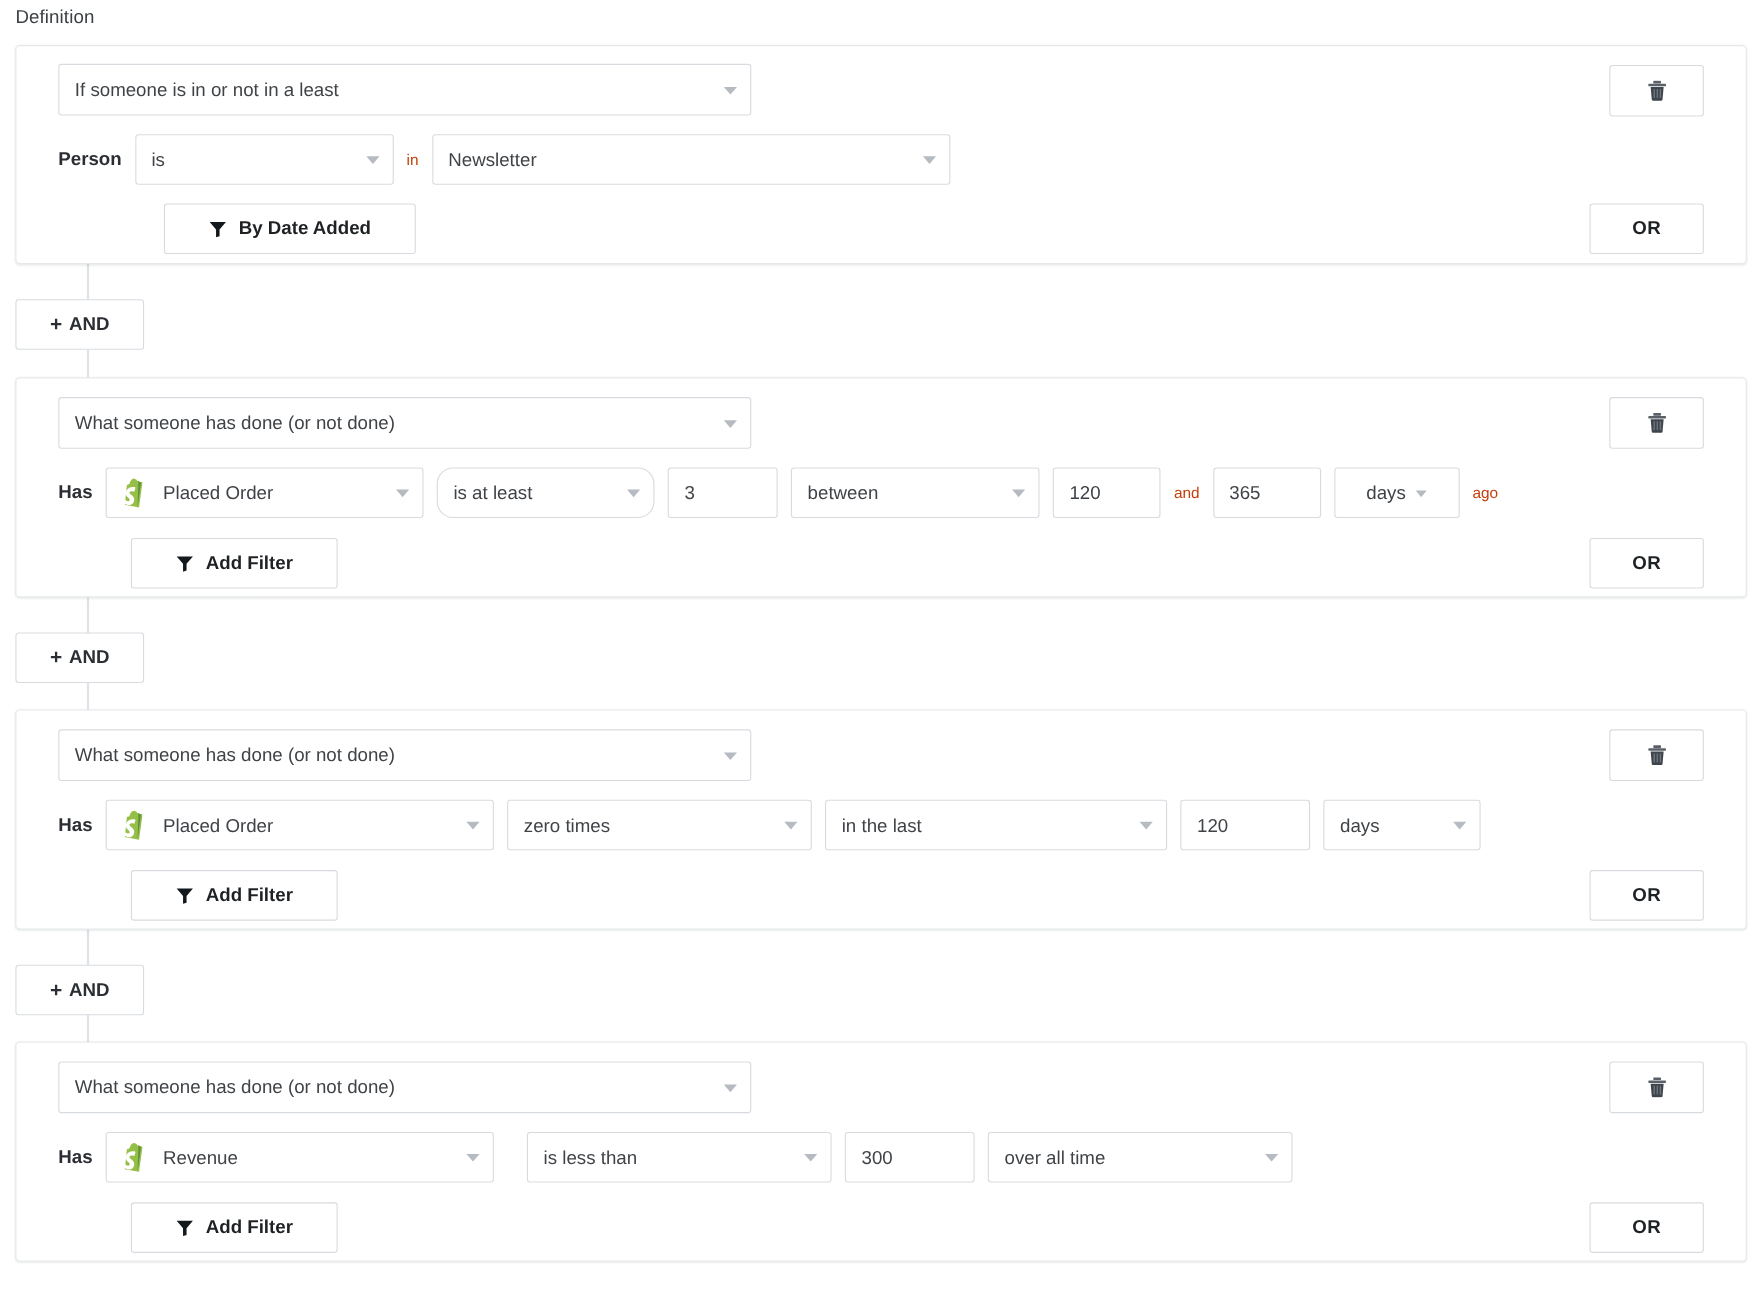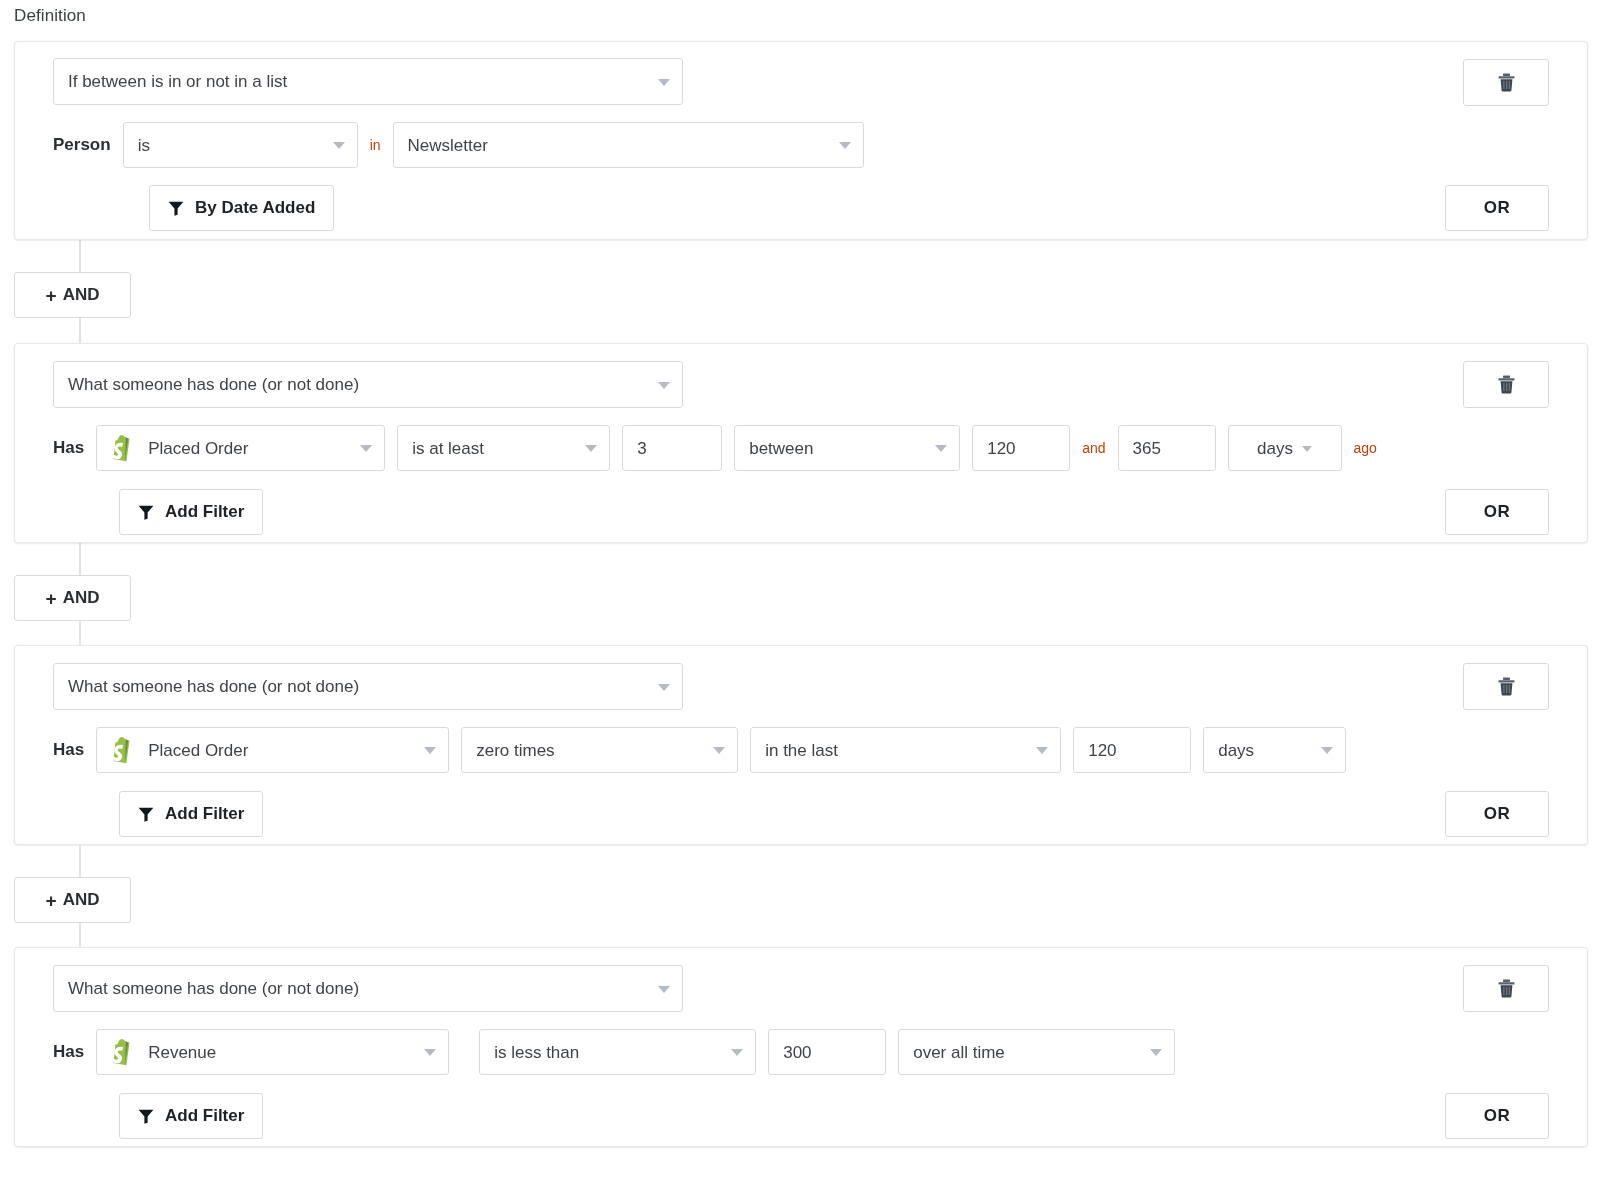--- a/index.html
+++ b/index.html
@@ -111,21 +111,21 @@
     border-radius: 3px;
     display: inline-flex;
     align-items: center;
     justify-content: center;
     gap: 11px;
     font-size: 17px;
     font-weight: bold;
     color: #1e2225;
     cursor: pointer;
   }
-  .btn-filter { height: 46px; padding: 0 18px; }
+  .btn-filter { height: 46px; padding: 0 40px; }
   .btn-or {
     position: absolute;
     width: 104px; height: 46px;
     font-size: 17px;
     letter-spacing: .4px;
   }
   .btn-trash {
     position: absolute;
     width: 86px; height: 47px;
   }
@@ -174,21 +174,21 @@
 
   <div class="section-title">Definition</div>
 
   <div class="connector" style="top:240px;height:120px;"></div>
   <div class="connector" style="top:543px;height:120px;"></div>
   <div class="connector" style="top:845px;height:120px;"></div>
 
   <div class="card" style="top:41px;height:199px;">
 
     <div class="ctl select trigger" style="position:absolute;left:38px;top:16px;">
-      <span class="val">If between is in or not in a list</span>
+      <span class="val">If someone is in or not in a least</span>
       <span class="caret"></span>
     </div>
 
     <div class="btn btn-trash" style="right:38px;top:17px;">
       <span class="trash">
         <svg width="17" height="19" viewBox="0 0 17 19" aria-hidden="true">
           <rect x="5" y="0.5" width="7" height="2.4" rx="0.6" fill="#5a6068"></rect>
           <rect x="0.5" y="3.2" width="16" height="2.3" rx="0.6" fill="#5a6068"></rect>
           <path d="M2.6 6.2 h11.8 l-1 11.3 a1.1 1.1 0 0 1 -1.1 1 H4.7 a1.1 1.1 0 0 1 -1.1 -1 Z" fill="#3f454c"></path>
           <rect x="5.2" y="8" width="1.3" height="8" fill="#6d747c"></rect>
@@ -259,21 +259,21 @@
             <path d="M18.1 4.3c-.1-.1-.3-.1-.4-.1l-1.5.1s-1-1-1.1-1.1c-.1-.1-.3-.1-.5-.1l-.8.2c-.3-.9-.8-1.7-1.7-1.7h-.1c-.3-.4-.7-.6-1-.6-2.6 0-3.9 3.3-4.3 5l-1.8.6c-.6.2-.6.2-.6.7L2.5 24.9l12.9 2.4 3.1-22.6c0-.2-.1-.3-.4-.4z" fill="#95BF47"></path>
             <path d="M17.7 4.2l-1.5.1s-1-1-1.1-1.1c0 0-.1-.1-.2-.1l-.9 24.2 3.1-22.6c0-.2-.1-.3-.2-.4-.1-.1-.2-.1-.2-.1z" fill="#5E8E3E"></path>
             <path d="M12.2 9.5l-1.2 3.6s-1-.6-2.3-.6c-1.9 0-2 1.2-2 1.5 0 1.6 4.3 2.3 4.3 6.2 0 3.1-1.9 5-4.6 5-3.2 0-4.8-2-4.8-2l.9-2.9s1.7 1.4 3.1 1.4c.9 0 1.3-.7 1.3-1.3 0-2.1-3.5-2.2-3.5-5.8 0-3 2.2-5.9 6.4-5.9 1.7 0 2.4.5 2.4.5z" fill="#FFFFFF"></path>
             <path d="M11.6 2c-.2 0-.4.1-.6.2C9.8 3.1 9.1 5 8.8 6.2l2.6-.8c.4-1.3.2-3.4.2-3.4z" fill="#FFFFFF" opacity="0"></path>
           </svg>
         </span>
         <span class="val">Placed Order</span>
         <span class="caret"></span>
       </div>
 
-      <div class="ctl select" style="width:213px;">
+      <div class="ctl select" style="width:198px;border-radius:15px;">
         <span class="val">is at least</span>
         <span class="caret"></span>
       </div>
 
       <div class="ctl num" style="width:100px;">
         <span class="val">3</span>
       </div>
 
       <div class="ctl select" style="width:226px;">
         <span class="val">between</span>

